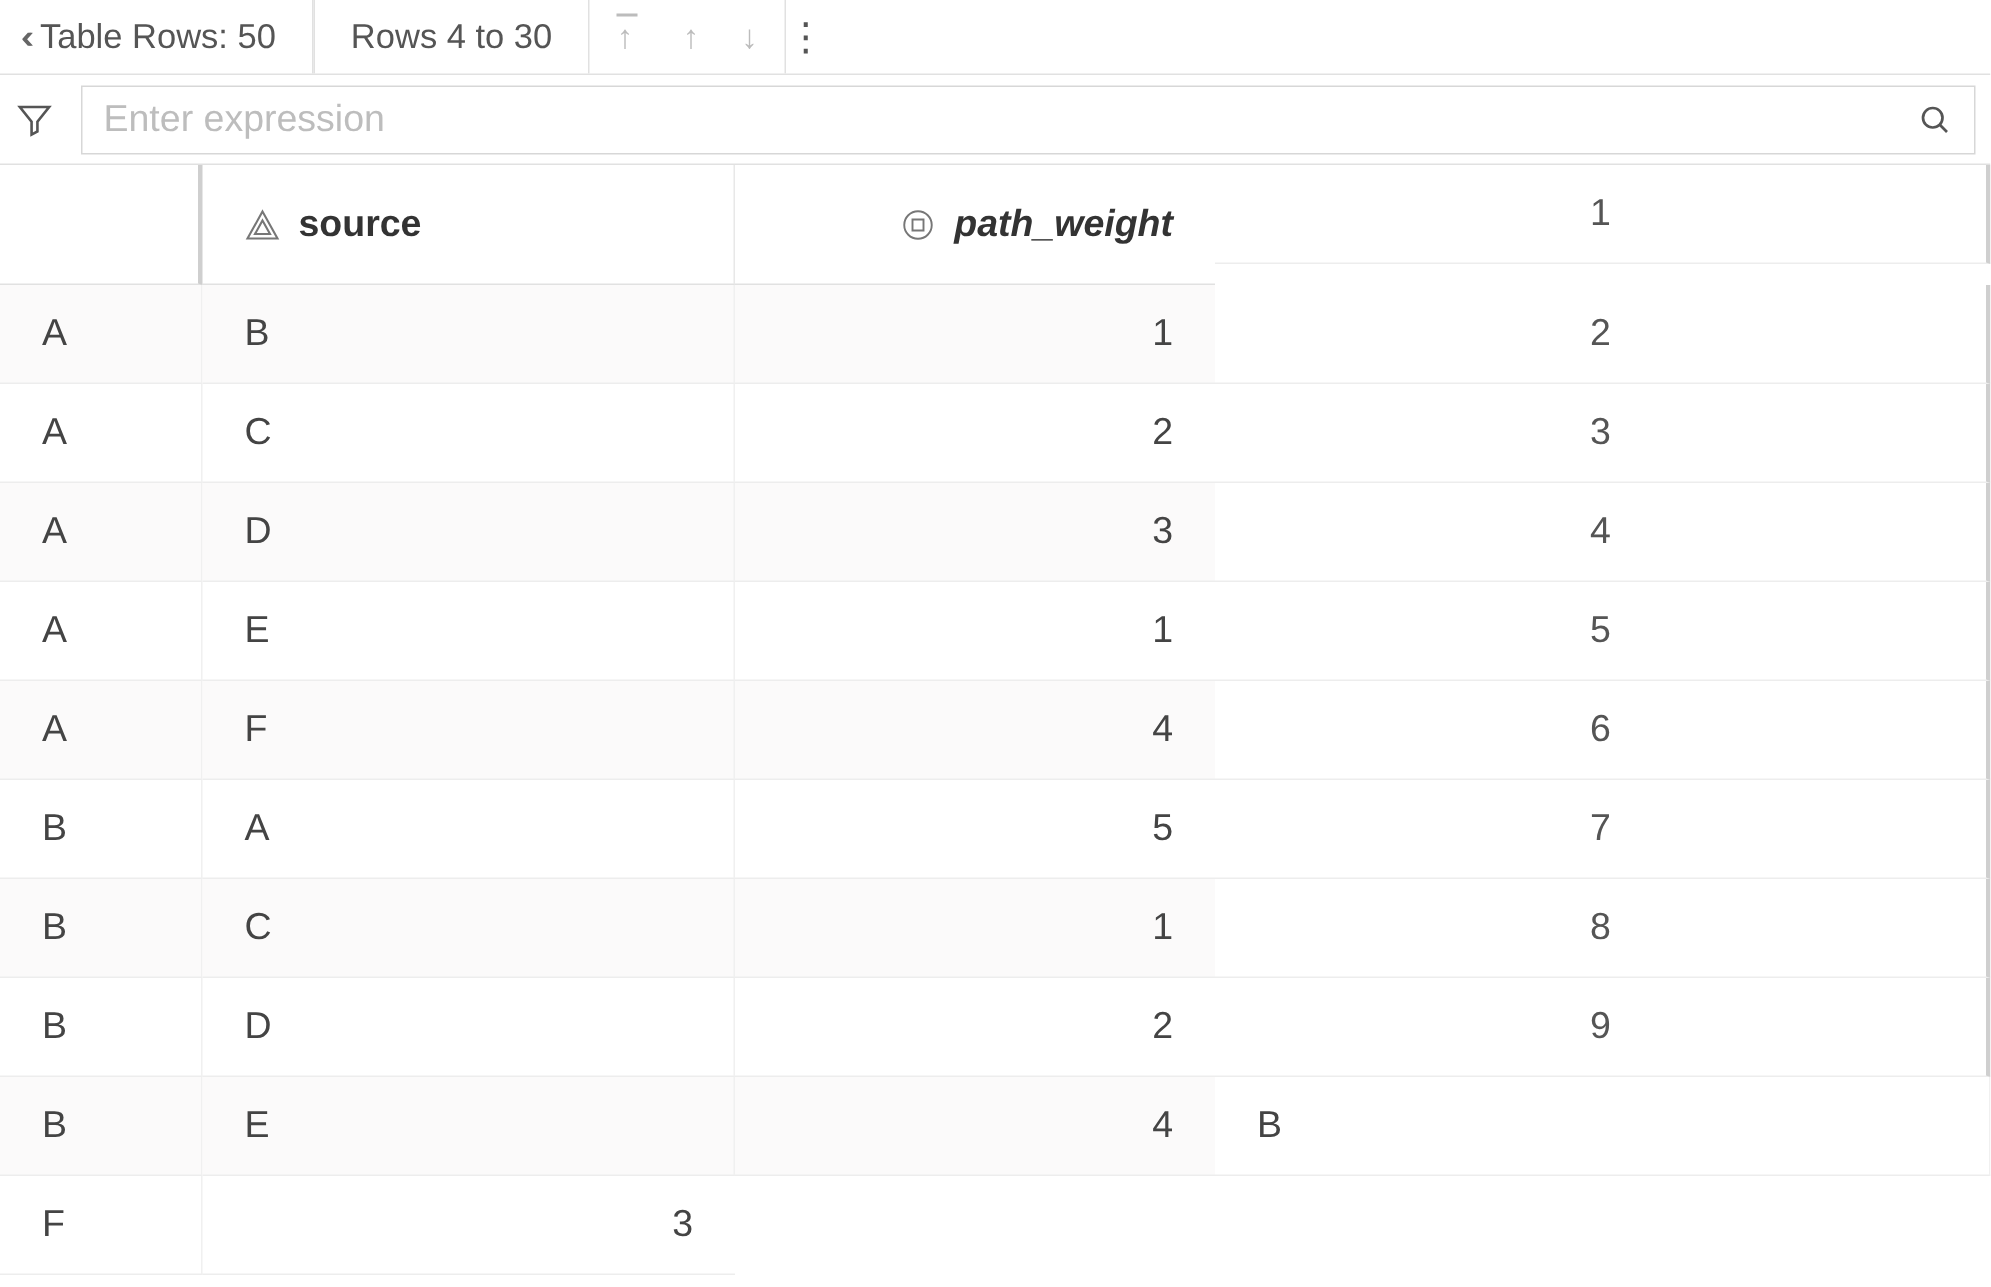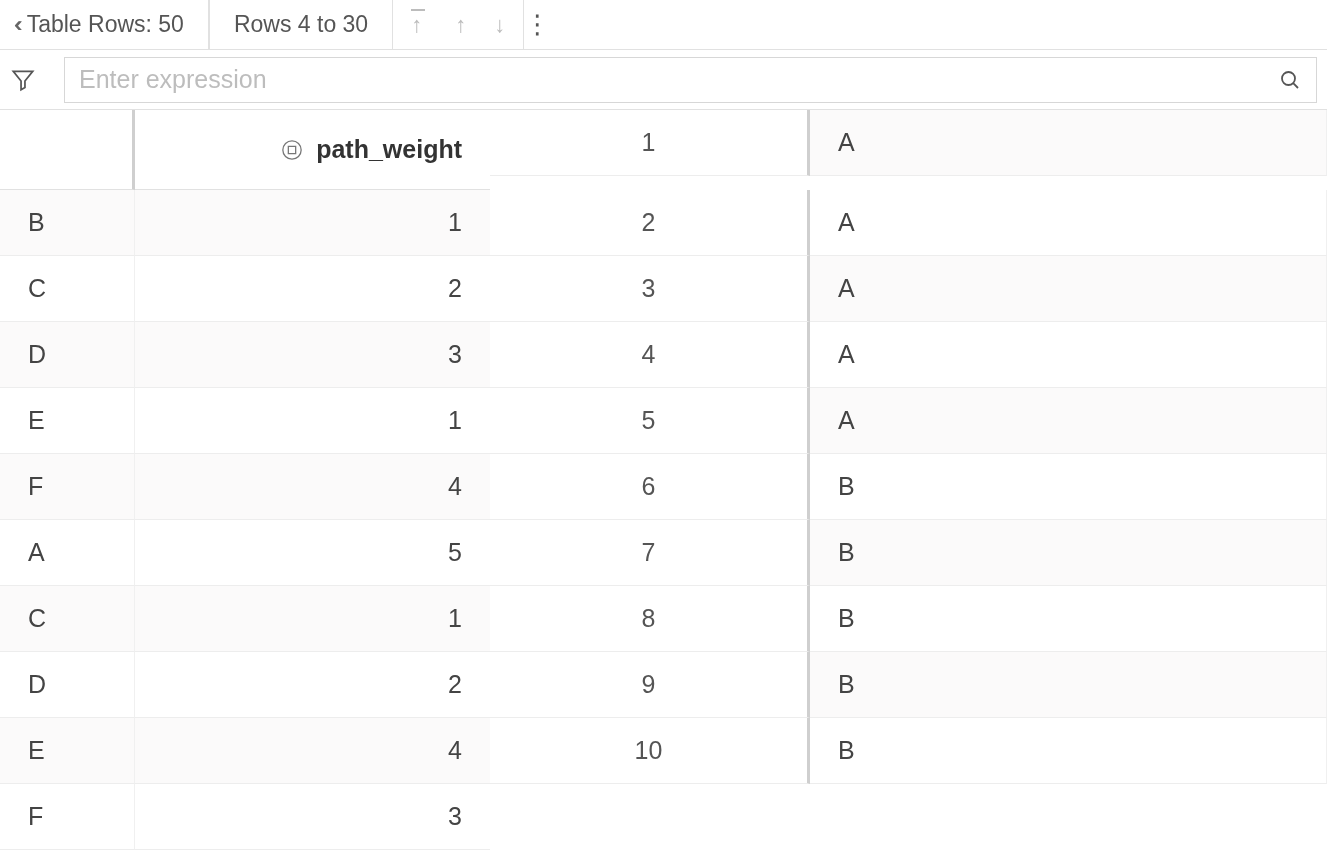--- a/index.html
+++ b/index.html
@@ -66,21 +66,21 @@
     content: ""; position: absolute; top: -3px; left: 0px; width: 14px; height: 2px; background: #bcbcbc;
   }
 
   
   .filter-row {
     display: flex;
     align-items: center;
     height: 60px;
     border-bottom: 1px solid #e1e1e1;
     padding: 0 10px;
-    gap: 28px;
+    gap: 18px;
   }
   .filter-icon {
     width: 26px; height: 26px;
     color: #555;
     flex: 0 0 auto;
   }
   .filter-input-wrap {
     flex: 1;
     display: flex;
     align-items: center;
@@ -113,21 +113,21 @@
     align-items: center;
     height: 80px;
     padding: 0 28px;
     border-bottom: 1px solid #e1e1e1;
     font-weight: 600;
     color: #333;
     gap: 12px;
   }
   .hcell.rownum { border-right: 3px solid #cfcfcf; }
   .hcell.c1, .hcell.c2 { border-right: 1px solid #e8e8e8; }
-  .hcell.c3 { justify-content: flex-end; }
+  .hcell.c3 { justify-content: flex-end; font-style: italic; }
   .hcell .colicon { width: 24px; height: 22px; color: #777; flex: 0 0 auto; }
 
   
   .cell {
     display: flex;
     align-items: center;
     height: 66px;
     padding: 0 28px;
     border-bottom: 1px solid #ededed;
     color: #444;
@@ -173,20 +173,27 @@
     <svg class="search-icon" viewBox="0 0 24 24" fill="none" stroke="currentColor" stroke-width="1.8">
       <circle cx="10.5" cy="10.5" r="6.5"></circle>
       <line x1="20" y1="20" x2="15.2" y2="15.2"></line>
     </svg>
   </div>
 </div>
 
 <div class="grid" id="grid">
 
   <div class="hcell rownum"></div>
+  <div class="hcell c1">
+    <svg class="colicon" viewBox="0 0 24 22" fill="none" stroke="currentColor" stroke-width="1.4">
+      <path d="M12 2 L22 20 L2 20 Z"></path>
+      <path d="M12 8 L17 17 L7 17 Z"></path>
+    </svg>
+    <span>source</span>
+  </div>
   <div class="hcell c3">
     <svg class="colicon" viewBox="0 0 24 24" fill="none" stroke="currentColor" stroke-width="1.4">
       <circle cx="12" cy="12" r="10"></circle>
       <path d="M8 8h8v8H8z"></path>
     </svg>
     <span>path_weight</span>
   </div>
 
 <div class="cell rownum">1</div>
     <div class="cell c1" style="background:#fbfafa;">A</div>
@@ -217,17 +224,16 @@
     <div class="cell c2" style="background:#fbfafa;">C</div>
     <div class="cell c3" style="background:#fbfafa;">1</div>
     <div class="cell rownum">8</div>
     <div class="cell c1" style="">B</div>
     <div class="cell c2" style="">D</div>
     <div class="cell c3" style="">2</div>
     <div class="cell rownum">9</div>
     <div class="cell c1" style="background:#fbfafa;">B</div>
     <div class="cell c2" style="background:#fbfafa;">E</div>
     <div class="cell c3" style="background:#fbfafa;">4</div>
-    <div class="cell rownum">10</div>
     <div class="cell c1" style="">B</div>
     <div class="cell c2" style="">F</div>
     <div class="cell c3" style="">3</div>
   </div>
 
 </body></html>

